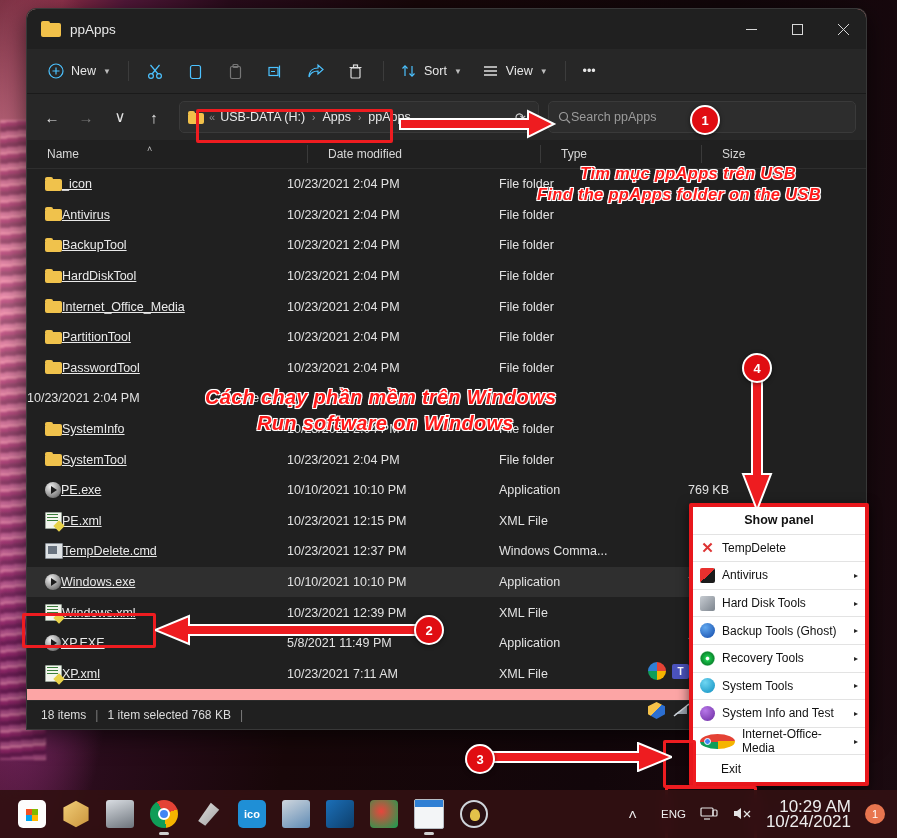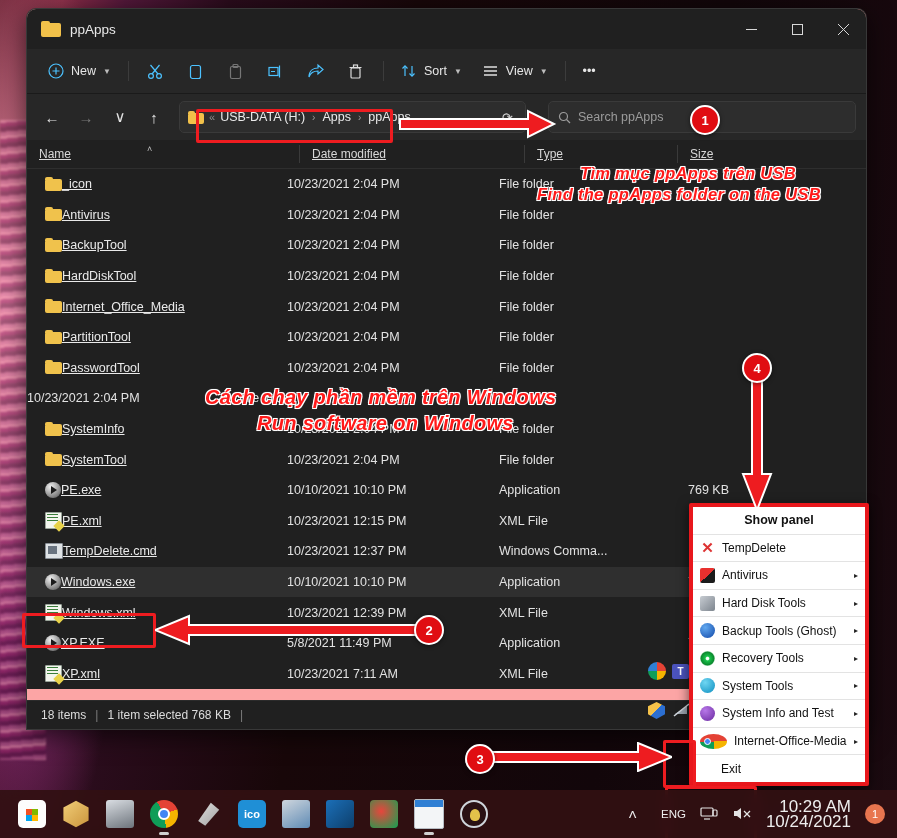--- a/index.html
+++ b/index.html
@@ -52,25 +52,25 @@
   .navbtn.dim{color:#7a7a7a}
   .addrbar{flex:1;height:30px;background:#2d2d2d;border:1px solid #3a3a3a;border-radius:5px;
            display:flex;align-items:center;padding:0 8px;gap:5px;position:relative;margin-left:6px;}
   .addr-folder{width:16px;height:13px;position:relative;flex:0 0 auto}
   .addr-folder:before{content:"";position:absolute;left:0;top:2px;width:16px;height:11px;background:#f2c14a;border-radius:2px;}
   .addr-folder:after{content:"";position:absolute;left:0;top:0;width:7px;height:3px;background:#f2c14a;border-radius:2px 2px 0 0;}
   .crumbs{display:flex;align-items:center;gap:7px;color:#eaeaea;font-size:12.5px;}
   .crumb-sep{color:#9a9a9a;font-size:10px;}
   .refresh{margin-left:auto;color:#cfcfcf;font-size:13px;padding:0 4px;}
   .searchbar{width:288px;height:30px;background:#2d2d2d;border:1px solid #3a3a3a;border-radius:5px;
-             display:flex;align-items:center;gap:7px;padding:0 9px;color:#9b9b9b;font-size:12.5px;margin-left:18px;}
+             display:flex;align-items:center;padding:0 9px;color:#9b9b9b;font-size:12.5px;margin-left:5px;}
   
   .colhead{height:28px;display:flex;align-items:center;color:#d8d8d8;font-size:12px;
            border-bottom:1px solid #2e2e2e;background:#202020;}
-  .ch{padding-left:12px;position:relative;height:18px;line-height:18px;text-decoration:underline;}
+  .ch{padding-left:20px;position:relative;height:18px;line-height:18px;}
   .ch+.ch{border-left:1px solid #3a3a3a;}
   .sortarrow{position:absolute;left:120px;top:-5px;color:#bdbdbd;font-size:9px;}
   
   .rows{position:relative;background:#202020;}
   .row{height:30.6px;display:flex;align-items:center;font-size:12.5px;color:#eaeaea;}
   .row.sel{background:#2f2f2f;}
   .c-name{width:260px;display:flex;align-items:center;padding-left:18px;box-sizing:border-box;text-decoration:underline;}
   .c-date{width:212px;color:#e2e2e2;}
   .c-type{width:140px;color:#e2e2e2;}
   .c-size{width:90px;text-align:right;color:#e2e2e2;}

